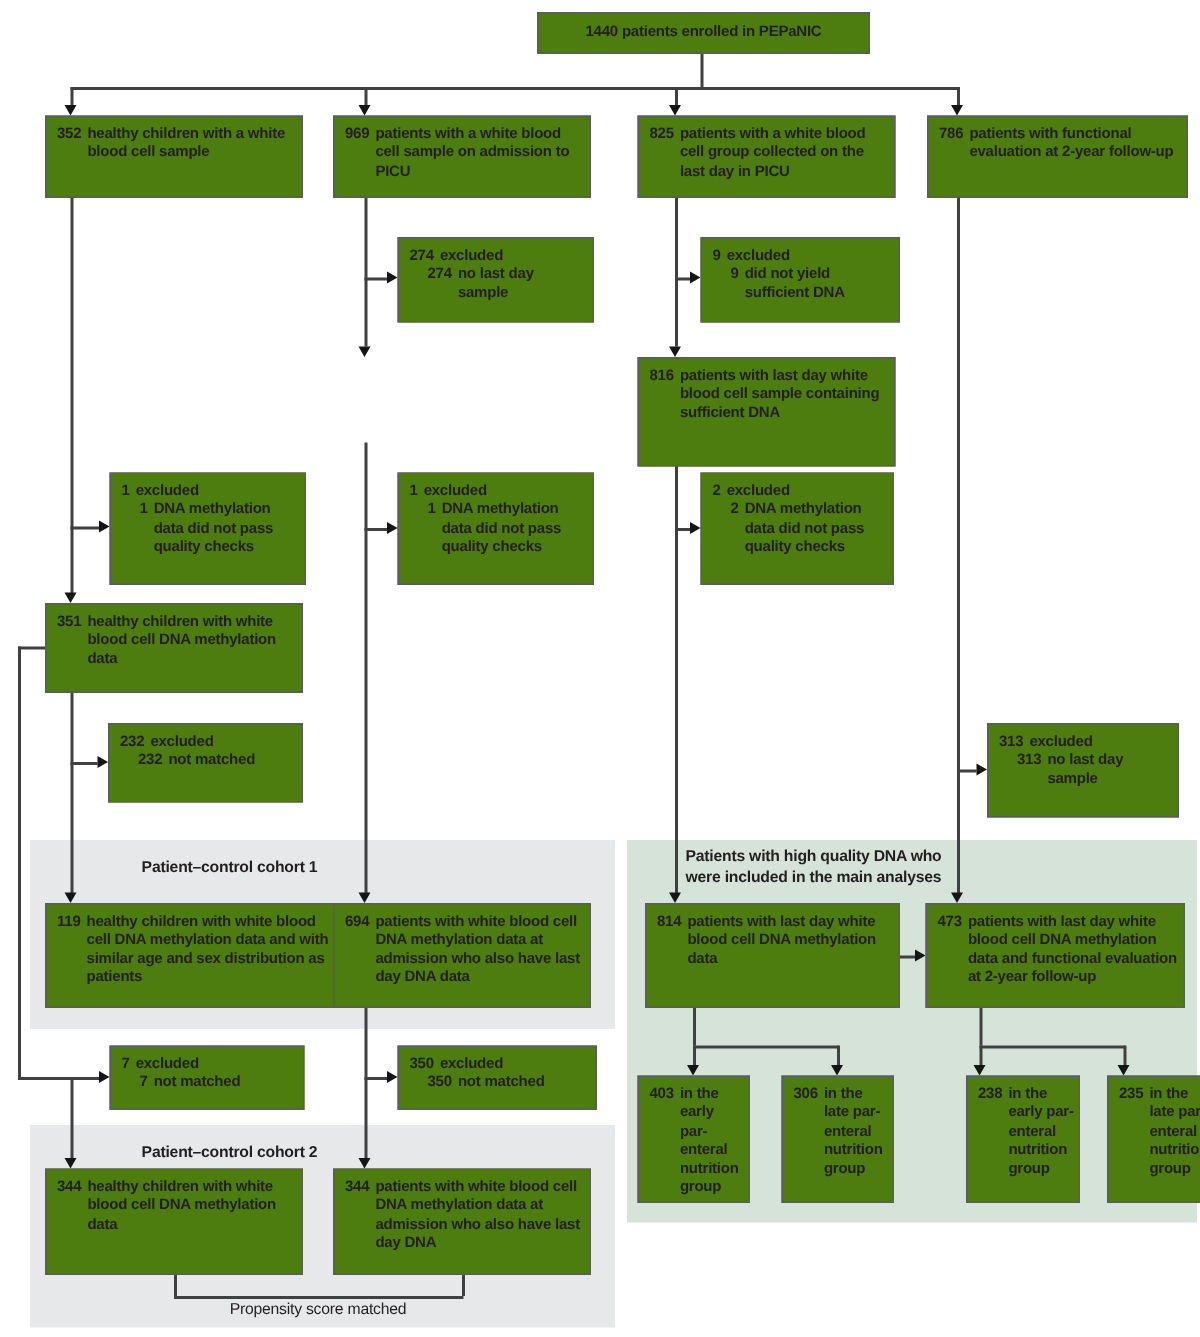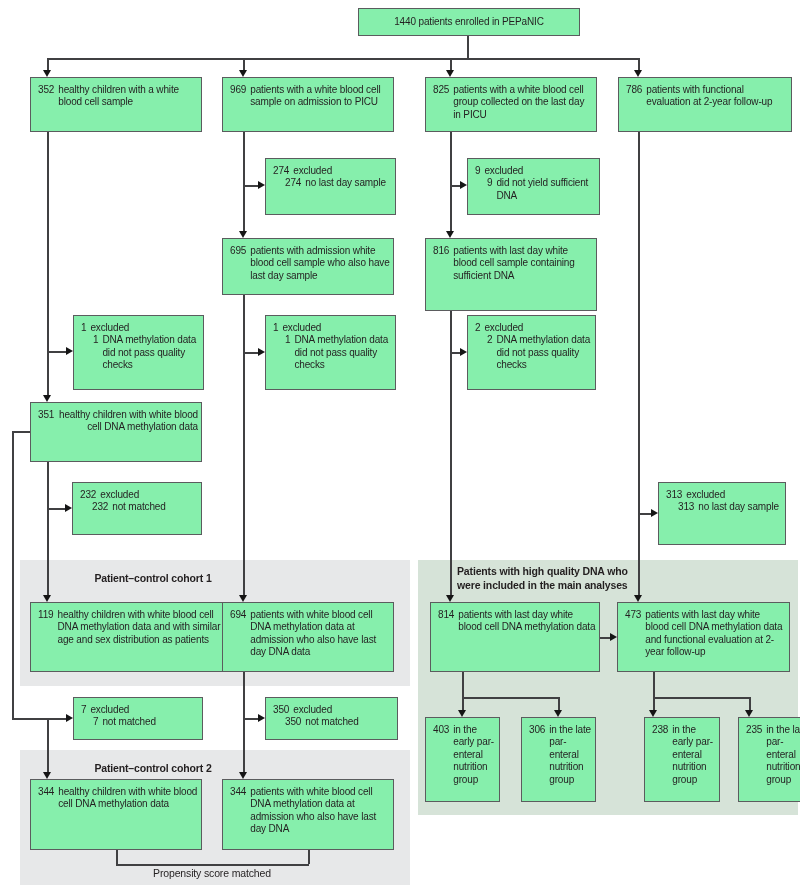--- a/index.html
+++ b/index.html
@@ -1,21 +1,21 @@
 <!DOCTYPE html>
 <html><head>
 <meta charset="utf-8">
 <style>
   html,body{margin:0;padding:0;background:#fff;}
   #fig{position:relative;width:800px;height:891px;background:#ffffff;
        font-family:"Liberation Sans",sans-serif;color:#231f20;
        font-size:10px;line-height:12.4px;letter-spacing:-0.15px;}
   .region{position:absolute;z-index:0;}
-  .box{position:absolute;z-index:2;box-sizing:border-box;background:#86efac;
-       border:1.4px solid #5b5c5e;padding:6px 3px 4px 7px;}
+  .box{position:absolute;z-index:2;box-sizing:border-box;background:#4d7c0f;
+       border:1.4px solid #5b5c5e;padding:6px 3px 4px 7px;font-weight:bold;}
   .box.center{display:flex;align-items:center;justify-content:center;text-align:center;padding:2px;}
   .row{display:flex;align-items:flex-start;}
   .num{flex:none;margin-right:4px;}
   .row.ind{margin-left:12px;}
   .vl{position:absolute;z-index:1;width:1.5px;background:#404042;}
   .hl{position:absolute;z-index:1;height:1.5px;background:#404042;}
   .ad{position:absolute;z-index:1;width:0;height:0;
       border-left:4.5px solid transparent;border-right:4.5px solid transparent;
       border-top:7px solid #151515;}
   .ar{position:absolute;z-index:1;width:0;height:0;
@@ -153,26 +153,20 @@
     <div class="row">
         <span class="num">9</span>
         <span class="txt">excluded</span>
       </div>
     <div class="row ind">
         <span class="num">9</span>
         <span class="txt">did not yield sufficient DNA</span>
       </div>
   </div>
 
-  <div class="box" style="left:222px;top:238px;width:172px;height:57px;">
-    <div class="row">
-        <span class="num">695</span>
-        <span class="txt">patients with admission white blood cell sample who also have last day sample</span>
-      </div>
-  </div>
   <div class="box" style="left:425px;top:238px;width:172px;height:73px;">
     <div class="row">
         <span class="num">816</span>
         <span class="txt">patients with last day white blood cell sample containing sufficient DNA</span>
       </div>
   </div>
 
   <div class="box" style="left:73px;top:315px;width:131px;height:75px;">
     <div class="row">
         <span class="num">1</span>
@@ -197,21 +191,21 @@
     <div class="row">
         <span class="num">2</span>
         <span class="txt">excluded</span>
       </div>
     <div class="row ind">
         <span class="num">2</span>
         <span class="txt">DNA methylation data did not pass quality checks</span>
       </div>
   </div>
 
-  <div class="box" style="left:30px;top:402px;width:172px;height:60px;text-align:right;">
+  <div class="box" style="left:30px;top:402px;width:172px;height:60px;">
     <div class="row">
         <span class="num">351</span>
         <span class="txt">healthy children with white blood cell DNA methylation data</span>
       </div>
   </div>
 
   <div class="box" style="left:72px;top:482px;width:130px;height:53px;">
     <div class="row">
         <span class="num">232</span>
         <span class="txt">excluded</span>

